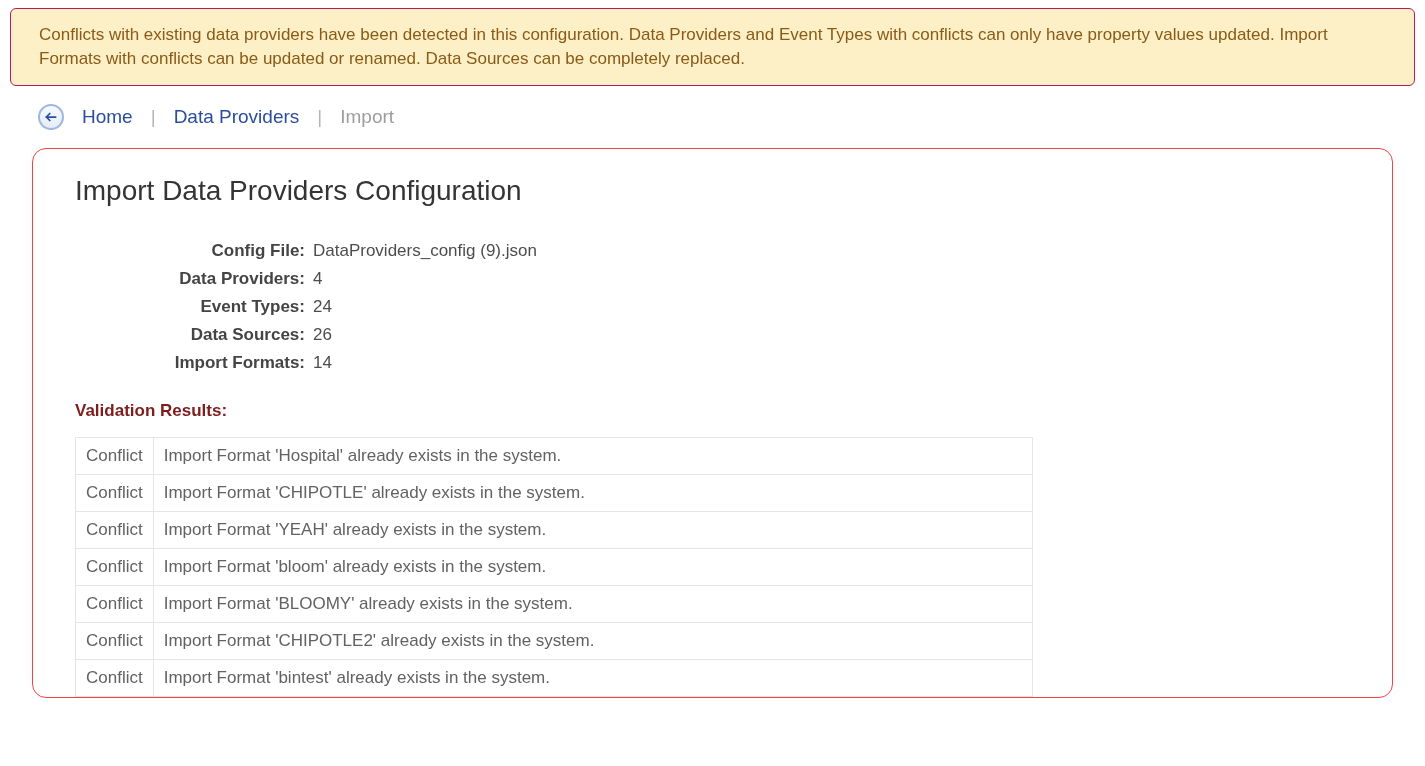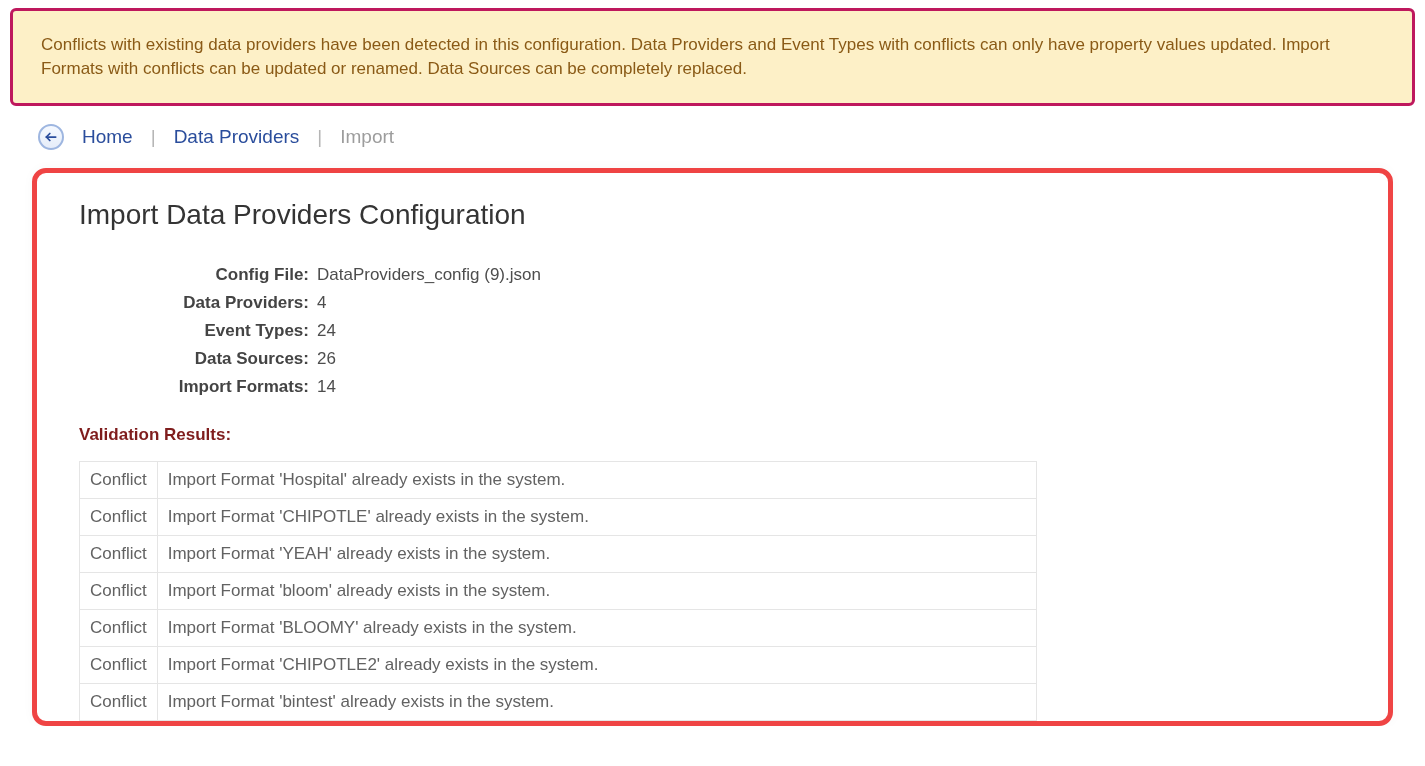--- a/index.html
+++ b/index.html
@@ -6,24 +6,24 @@
   html, body {
     margin: 0;
     padding: 0;
     font-family: "Segoe UI", Arial, Helvetica, sans-serif;
     background: #ffffff;
     color: #333333;
     font-size: 17px;
   }
   .alert {
     background: #fdf0c7;
-    border: 3px solid #be185d;
+    border: 1px solid #be185d;
     border-radius: 6px;
     margin: 8px 10px 18px 10px;
-    padding: 22px 28px;
+    padding: 14px 28px;
     color: #8a5a16;
     line-height: 1.4;
   }
   .breadcrumb-bar {
     display: flex;
     align-items: center;
     gap: 18px;
     padding: 0 0 0 38px;
     font-size: 19px;
     margin-bottom: 18px;
@@ -38,21 +38,21 @@
     justify-content: center;
     background: linear-gradient(#f5f9ff, #e6edf9);
     cursor: pointer;
   }
   .back-btn svg { display: block; }
   .crumb-link { color: #2a4d9c; cursor: pointer; }
   .crumb-sep  { color: #b5b5b5; }
   .crumb-current { color: #9d9d9d; }
 
   .panel {
-    border: 5px solid #ef4444;
+    border: 1px solid #ef4444;
     border-radius: 14px;
     margin: 0 32px;
     padding: 26px 42px 0 42px;
     box-shadow: 0 0 12px rgba(0,0,0,0.03);
   }
   .panel-title {
     font-size: 28px;
     font-weight: 400;
     color: #343434;
     margin: 0 0 34px 0;

